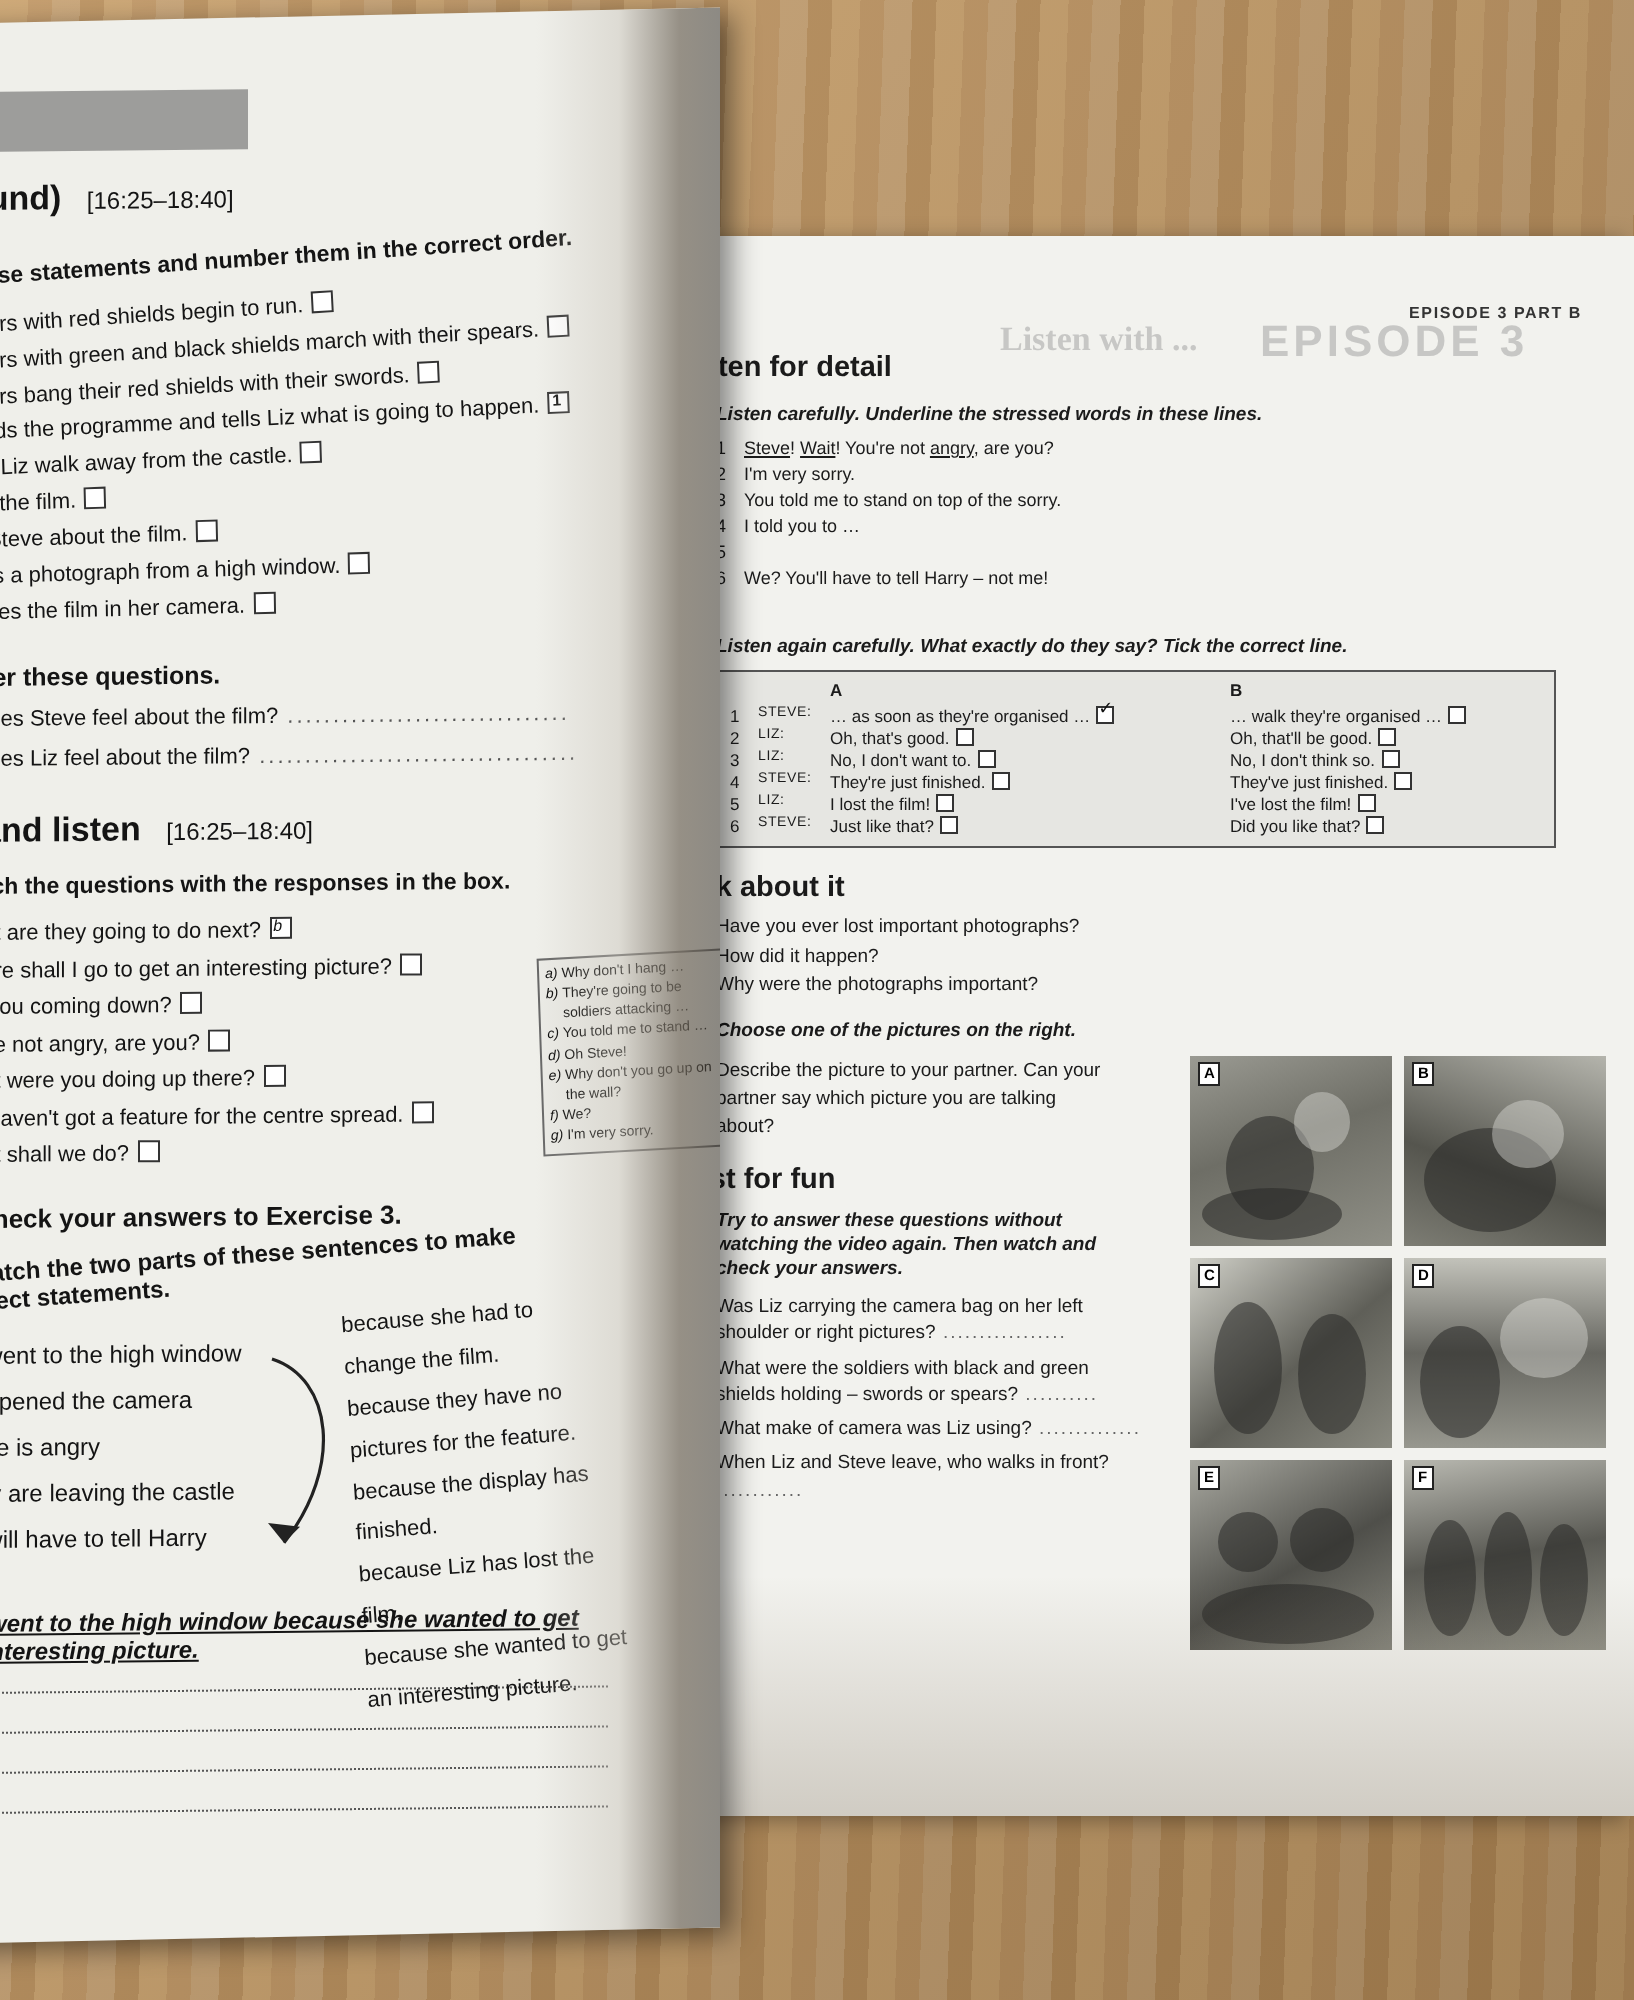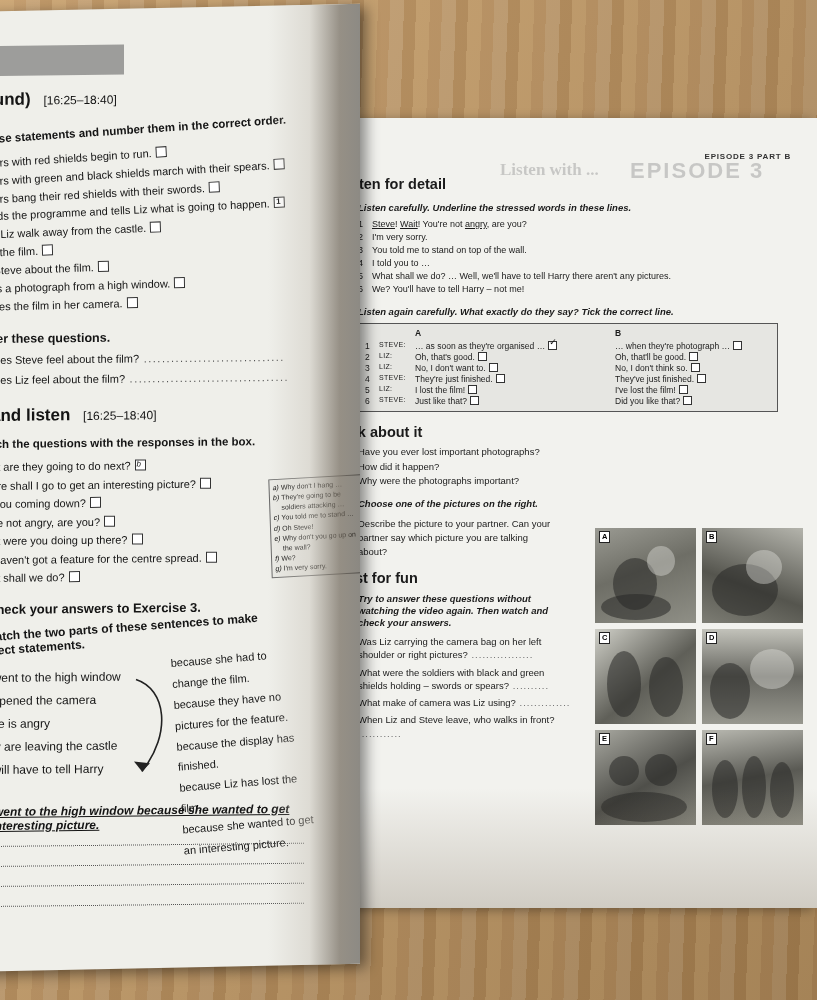--- a/index.html
+++ b/index.html
@@ -434,55 +434,54 @@
         <div class="li">
             <span class="n">1</span>
             <span><span class="u">Steve</span>! <span class="u">Wait</span>! You're not <span class="u">angry</span>, are you?</span>
           </div>
         <div class="li">
             <span class="n">2</span>
             <span>I'm very sorry.</span>
           </div>
         <div class="li">
             <span class="n">3</span>
-            <span>You told me to stand on top of the wall.</span>
+            <span>You told me to stand on top of the sorry.</span>
           </div>
         <div class="li">
             <span class="n">4</span>
             <span>I told you to …</span>
           </div>
         <div class="li">
             <span class="n">5</span>
-            <span>What shall we do? … Well, we'll have to tell Harry there aren't any pictures.</span>
           </div>
         <div class="li">
             <span class="n">6</span>
             <span>We? You'll have to tell Harry – not me!</span>
           </div>
       </div>
 
-      <div class="ex" style="margin-top:8px">
+      <div class="ex" style="margin-top:20px">
         <div class="ex-num">7</div>
         <div class="ex-instr">Listen again carefully. What exactly do they say? Tick the correct line.</div>
       </div>
 
       <div class="tbl-wrap">
         <table class="tbl">
           <tbody>
               <tr>
             <th class="c-n"></th>
                 <th class="c-s"></th>
             <th class="c-a">A</th>
             <th>B</th>
           </tr>
           <tr>
             <td class="c-n">1</td>
             <td class="c-s">STEVE:</td>
             <td class="c-a"><span>… as soon as they're organised …</span><span class="box checked"></span></td>
-            <td><span>… when they're photograph …</span><span class="box"></span></td>
+            <td><span>… walk they're organised …</span><span class="box"></span></td>
           </tr>
           <tr>
             <td class="c-n">2</td>
             <td class="c-s">LIZ:</td>
             <td class="c-a"><span>Oh, that's good.</span><span class="box"></span></td>
             <td><span>Oh, that'll be good.</span><span class="box"></span></td>
           </tr>
           <tr>
             <td class="c-n">3</td>
             <td class="c-s">LIZ:</td>

